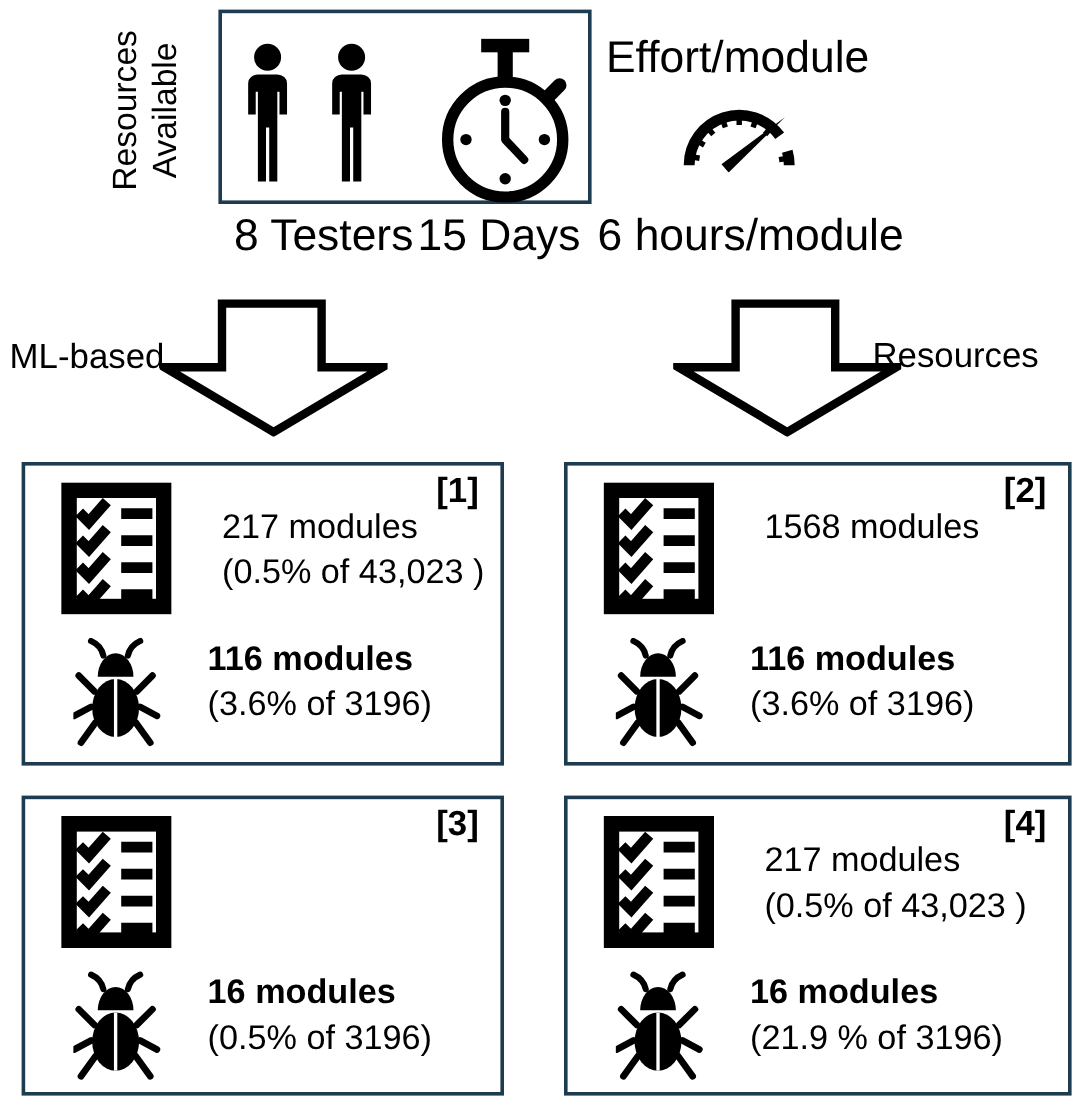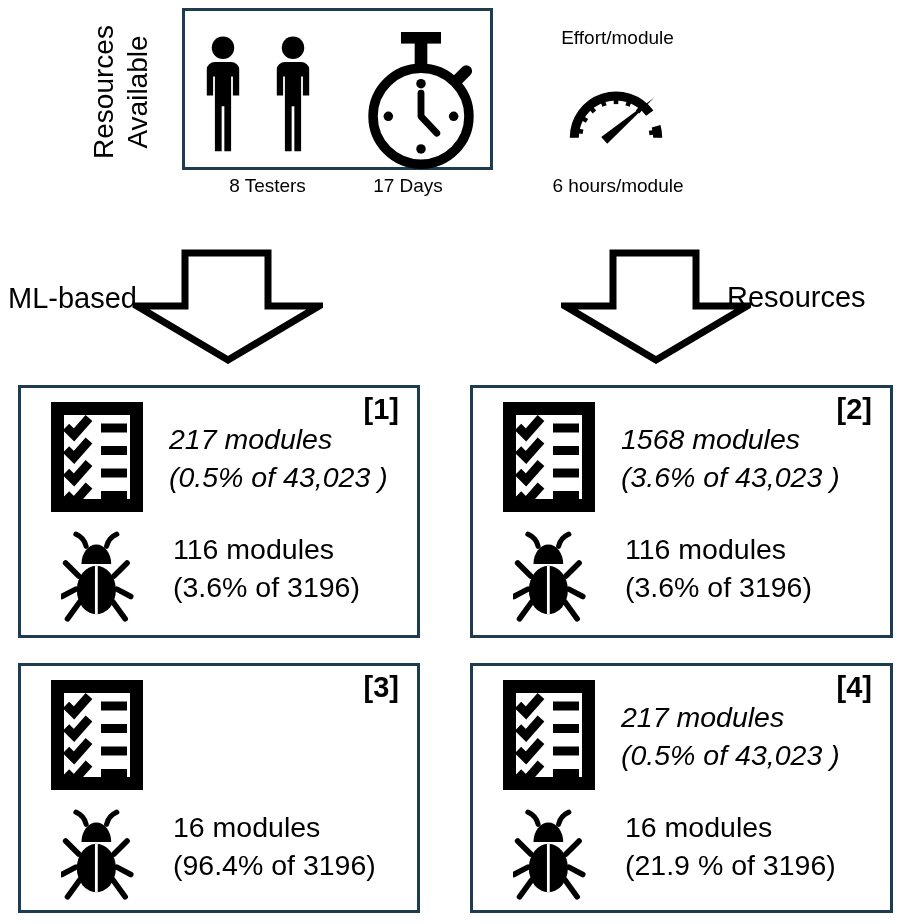--- a/index.html
+++ b/index.html
@@ -2,42 +2,42 @@
 <html><head>
 <meta charset="utf-8">
 <style>
   html,body{margin:0;padding:0;background:#fff;}
   .canvas{
     position:relative;width:901px;height:924px;background:#ffffff;
     font-family:"Liberation Sans",sans-serif;color:#000;overflow:hidden;
   }
   .abs{position:absolute;}
   .txt{font-size:28.5px;line-height:38px;white-space:nowrap;}
-  .cap{font-size:19px;white-space:nowrap;text-align:center;}
+  .cap{font-size:37px;white-space:nowrap;text-align:left;}
   .vlabel{
     left:46px;top:58px;width:150px;height:68px;
     transform:rotate(-90deg);transform-origin:50% 50%;
     font-size:28px;line-height:34px;text-align:center;white-space:nowrap;
   }
   .resource-box{
     left:182px;top:8px;width:311px;height:162px;
     border:3px solid #1e3c50;box-sizing:border-box;background:#fff;
   }
   .rbox{
     border:3px solid #1e3c50;box-sizing:border-box;background:#fff;
   }
   .rbox .ref{
     position:absolute;right:18px;top:5px;
     font-size:29px;font-weight:700;
   }
   .rbox .check-icon{position:absolute;left:30px;top:14px;}
   .rbox .bug-icon{position:absolute;left:40px;top:143px;}
-  .rbox .sel-text{position:absolute;left:148px;top:32px;font-style:italic;}
+  .rbox .sel-text{position:absolute;left:164px;top:32px;}
   .rbox .bug-text{position:absolute;left:152px;top:142px;}
-  .bold{font-weight:400;}
+  .bold{font-weight:700;}
   .arrow-label{font-size:29px;white-space:nowrap;margin-top:13px;}
   svg{display:block;}
 </style>
 </head>
 <body>
 
 <div class="canvas">
 
   <svg width="0" height="0" style="position:absolute" aria-hidden="true">
     <defs>
@@ -118,21 +118,21 @@
       </svg>
     <svg class="abs" style="left:81px;top:20px" width="54" height="127">
         <use href="#sym-person"></use>
       </svg>
     <svg class="abs" style="left:178px;top:21px" width="116" height="137">
         <use href="#sym-stopwatch"></use>
       </svg>
   </div>
 
   <div class="abs cap" style="left:195px;top:175px;width:145px">8 Testers</div>
-  <div class="abs cap" style="left:348px;top:175px;width:120px">17 Days</div>
+  <div class="abs cap" style="left:348px;top:175px;width:120px">15 Days</div>
   <div class="abs cap" style="left:498px;top:175px;width:240px">6 hours/module</div>
 
   <div class="abs cap" style="left:505px;top:27px;width:225px">Effort/module</div>
   <svg class="abs" style="left:557px;top:76px" width="118" height="68">
       <use href="#sym-gauge"></use>
     </svg>
 
   <div class="abs arrow-label" style="left:8px;top:269px">ML-based</div>
   <svg class="abs" style="left:133px;top:249px" width="190" height="115">
       <use href="#sym-arrow"></use>
@@ -160,42 +160,41 @@
     </div>
   </div>
 
   <div class="abs rbox" style="left:470px;top:385px;width:423px;height:253px">
     <div class="ref">[2]</div>
     <svg class="check-icon" width="92" height="110">
         <use href="#sym-checklist"></use>
       </svg>
     <div class="sel-text txt">
       <div>1568 modules</div>
-      <div>(3.6% of 43,023 )</div>
     </div>
     <svg class="bug-icon" width="80" height="92">
         <use href="#sym-bug"></use>
       </svg>
     <div class="bug-text txt">
       <div class="bold">116 modules</div>
       <div>(3.6% of 3196)</div>
     </div>
   </div>
 
   <div class="abs rbox" style="left:18px;top:663px;width:402px;height:250px">
     <div class="ref">[3]</div>
     <svg class="check-icon" width="92" height="110">
         <use href="#sym-checklist"></use>
       </svg>
     <svg class="bug-icon" width="80" height="92">
         <use href="#sym-bug"></use>
       </svg>
     <div class="bug-text txt">
       <div class="bold">16 modules</div>
-      <div>(96.4% of 3196)</div>
+      <div>(0.5% of 3196)</div>
     </div>
   </div>
 
   <div class="abs rbox" style="left:470px;top:663px;width:423px;height:250px">
     <div class="ref">[4]</div>
     <svg class="check-icon" width="92" height="110">
         <use href="#sym-checklist"></use>
       </svg>
     <div class="sel-text txt">
       <div>217 modules</div>

